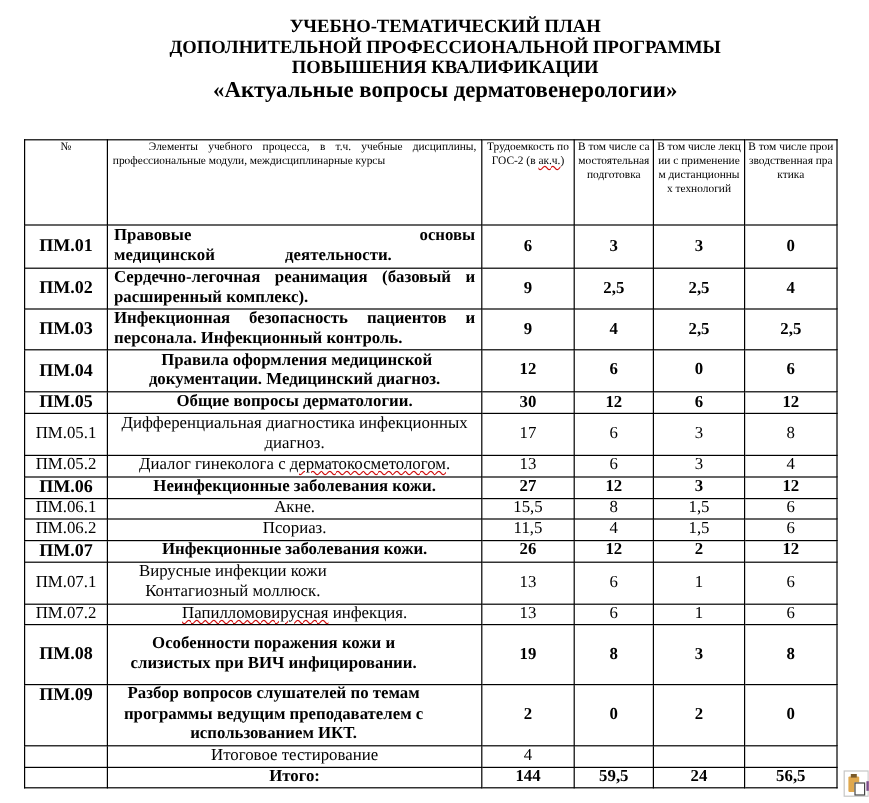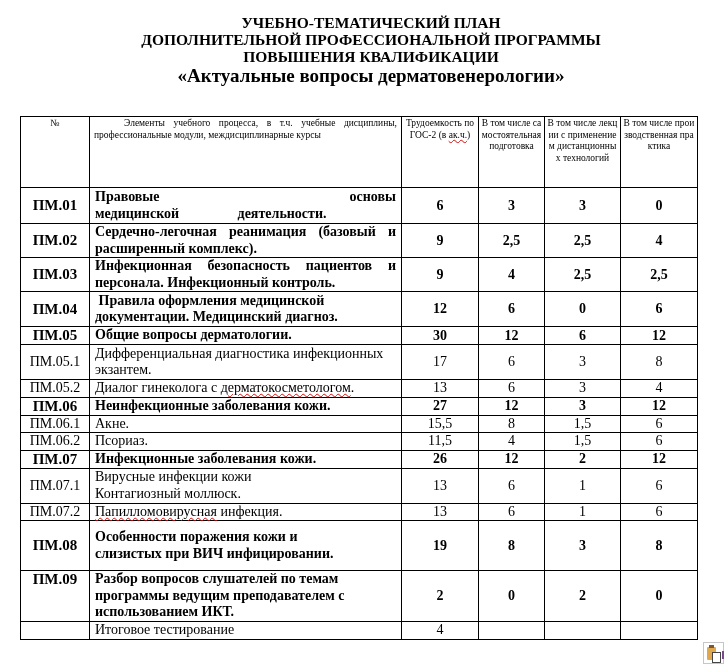--- a/index.html
+++ b/index.html
@@ -12,21 +12,21 @@
           table-layout: fixed; width: 677px; }
   td { border: 1px solid #000; padding: 0 5px; vertical-align: middle; }
   col.c0 { width: 69px; } col.c1 { width: 312px; } col.c2 { width: 77px; }
   col.c3 { width: 66px; } col.c4 { width: 76px; } col.c5 { width: 77px; }
   tr.head td { font-size: 9.5px; line-height: 11.5px; text-align: center; vertical-align: top;
                padding: 1px 2px; height: 68px; }
   tr.head td.el { text-align: justify; text-indent: 30px; padding: 1px 4px; }
   .spell { text-decoration: underline wavy #d01010; text-decoration-thickness: 1px; }
   td.num { text-align: center; font-size: 14px; }
   td.val { text-align: center; font-size: 14px; }
-  td.txt { font-size: 14px; line-height: 16.5px; }
+  td.txt { font-size: 14px; line-height: 16.5px; text-align: center; }
   tr.b td { font-weight: bold; }
   tr.b td.num { font-size: 15px; }
   td.just { text-align: justify; text-align-last: left; }
   td.justfull { text-align: justify; text-align-last: justify; }
   .paste { position: absolute; left: 703px; top: 642px; width: 21px; height: 22px;
            border: 1px solid #c6c6c6; background: #fff; box-sizing: border-box; }
   .paste .board { position: absolute; left: 3px; top: 4px; width: 9px; height: 13px; background: #e0a84e; border-radius: 1px; }
   .paste .clip { position: absolute; left: 5px; top: 2px; width: 5px; height: 3px; background: #7a5a2a; }
   .paste .doc { position: absolute; left: 8px; top: 9px; width: 7px; height: 9px; background: #fff; border: 1px solid #444; }
   .paste .side { position: absolute; left: 18px; top: 8px; width: 3px; height: 8px; background: #7b4a8a; }
@@ -95,21 +95,21 @@
   <tr class="b" style="height:17px">
     <td class="num">ПМ.05</td>
     <td class="txt">Общие вопросы дерматологии.</td>
     <td class="val">30</td>
     <td class="val">12</td>
     <td class="val">6</td>
     <td class="val">12</td>
   </tr>
   <tr style="height:35px">
     <td class="num">ПМ.05.1</td>
-    <td class="txt">Дифференциальная диагностика инфекционных экзантем.</td>
+    <td class="txt">Дифференциальная диагностика инфекционных диагноз.</td>
     <td class="val">17</td>
     <td class="val">6</td>
     <td class="val">3</td>
     <td class="val">8</td>
   </tr>
   <tr style="height:17px">
     <td class="num">ПМ.05.2</td>
     <td class="txt"><span>Диалог гинеколога с </span><span class="spell">дерматокосметологом</span><span>.</span></td>
     <td class="val">13</td>
     <td class="val">6</td>
@@ -180,20 +180,28 @@
     <td class="val">2</td>
     <td class="val">0</td>
   </tr>
   <tr style="height:17px">
     <td class="num"></td>
     <td class="txt">Итоговое тестирование</td>
     <td class="val">4</td>
     <td class="val"></td>
     <td class="val"></td>
     <td class="val"></td>
+  </tr>
+  <tr class="b" style="height:17px">
+    <td class="num"></td>
+    <td class="txt">Итого:</td>
+    <td class="val">144</td>
+    <td class="val">59,5</td>
+    <td class="val">24</td>
+    <td class="val">56,5</td>
   </tr>
 </tbody>
   </table>
 
 <div class="paste">
   <span class="board"></span>
   <span class="clip"></span>
   <span class="doc"></span>
   <span class="side"></span>
 </div>

